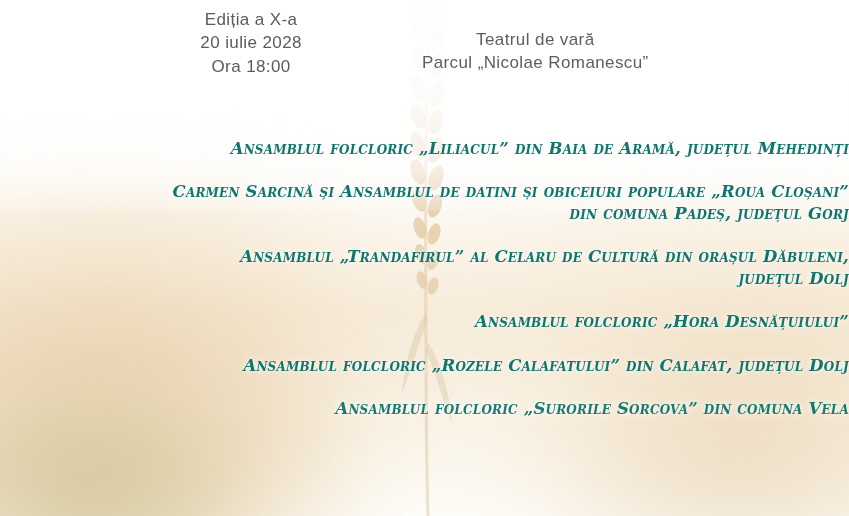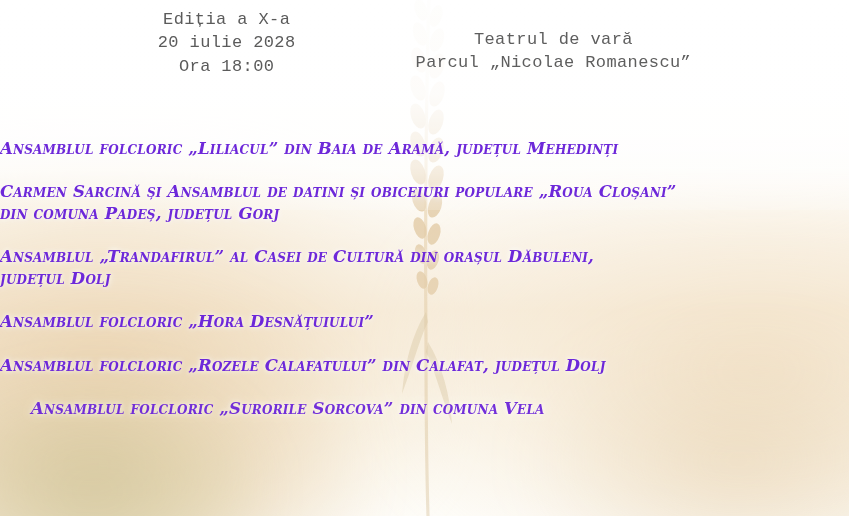--- a/index.html
+++ b/index.html
@@ -147,44 +147,44 @@
     left: 0;
     width: 849px;
     display: flex;
     justify-content: center;
     gap: 120px;
   }
   .header-col {
     text-align: center;
   }
   .header-col .line {
-    font-family: Liberation Mono, monospace;
+    font-family: Liberation Sans, sans-serif;
     font-size: 17px;
     line-height: 1.37;
     color: #5b5b5b;
     letter-spacing: 0.4px;
     white-space: nowrap;
   }
   .header-col.right .line {
     color: #5e5e5e;
   }
   .header-col.right {
     padding-top: 20px;
   }
 
   .lineup {
     position: absolute;
     top: 138px;
     left: 0;
     width: 849px;
   }
   .entry {
-    text-align: left;
+    text-align: right;
     margin-bottom: 22px;
-    color: #6d28d9;
+    color: #0f766e;
     font-family: "DejaVu Serif", serif;
     font-variant: small-caps;
     font-size: 16.5px;
     line-height: 1.30;
     font-weight: 600;
     letter-spacing: 0.2px;
     text-shadow: 0 0 5px rgba(255,255,255,0.85), 0 0 10px rgba(255,255,255,0.6);
   }
   .entry .row { display: block; white-space: nowrap; }
   .entry.italic {
@@ -283,21 +283,21 @@
       <div class="entry italic">
         <span class="row">Ansamblul folcloric „Liliacul” din Baia de Aramă, județul Mehedinți</span>
       </div>
 
       <div class="entry italic">
         <span class="row">Carmen Sarcină și Ansamblul de datini și obiceiuri populare „Roua Cloșani”</span>
         <span class="row">din comuna Padeș, județul Gorj</span>
       </div>
 
       <div class="entry italic">
-        <span class="row">Ansamblul „Trandafirul” al Casei de Cultură din orașul Dăbuleni,</span>
+        <span class="row">Ansamblul „Trandafirul” al Celaru de Cultură din orașul Dăbuleni,</span>
         <span class="row">județul Dolj</span>
       </div>
 
       <div class="entry italic">
         <span class="row">Ansamblul folcloric „Hora Desnățuiului”</span>
       </div>
 
 
       <div class="entry italic">
         <span class="row">Ansamblul folcloric „Rozele Calafatului” din Calafat, județul Dolj</span>

